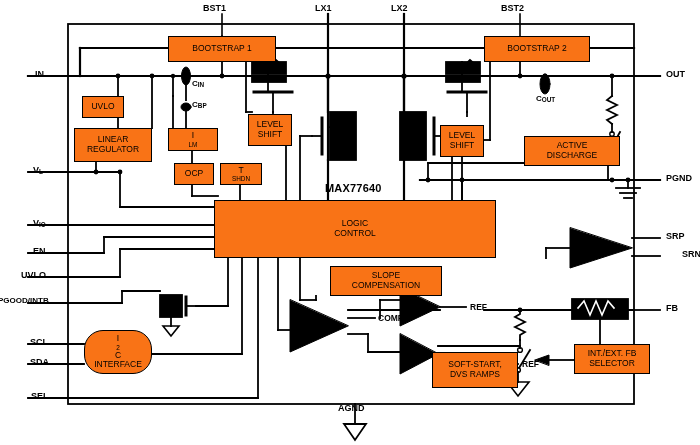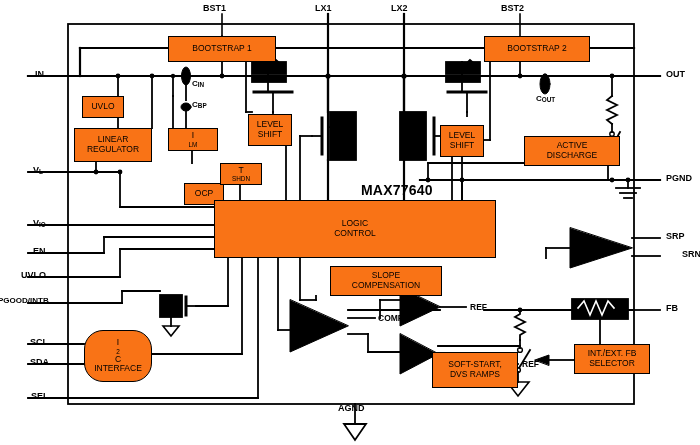--- a/index.html
+++ b/index.html
@@ -8,21 +8,21 @@
   #diagram{position:absolute;left:0;top:0;width:700px;height:445px;}
   .lbl{position:absolute;font-weight:bold;white-space:nowrap;line-height:1;}
   .pinlbl{font-size:9px;font-weight:bold;}
   .blk{position:absolute;border:1.6px solid #000;background:#f97316;
        display:flex;align-items:center;justify-content:center;
        text-align:center;font-size:8.5px;line-height:1.12;font-weight:normal;
        box-sizing:border-box;}
   .blk span{display:block;}
   .sub{font-size:6.4px;vertical-align:-1px;}
   .sup{font-size:6.4px;vertical-align:4px;}
-  .chipname{position:absolute;font-size:14px;font-weight:bold;letter-spacing:.2px;margin-left:36px;}
+  .chipname{position:absolute;font-size:11px;font-weight:bold;letter-spacing:.2px;}
   .compbig{position:absolute;font-size:8.5px;font-weight:bold;}
   svg{position:absolute;left:0;top:0;}
 </style>
 </head>
 <body>
 
 <svg id="diagram" viewBox="0 0 700 445">
   <g stroke="#000" fill="none" stroke-linecap="square">
 
     <rect x="68" y="24" width="566" height="380" stroke-width="1.8" fill="none"></rect>
@@ -265,21 +265,21 @@
 </div>
 
 <div class="blk" style="left:74px;top:128px;width:78px;height:34px;">
   <span>LINEAR<br>REGULATOR</span>
 </div>
 
 <div class="blk" style="left:168px;top:128px;width:50px;height:23px;">
   <span>I<span class="sub">LM</span></span>
 </div>
 
-<div class="blk" style="left:184px;top:163px;width:40px;height:22px;margin-top:20px;">
+<div class="blk" style="left:174px;top:163px;width:40px;height:22px;">
   <span>OCP</span>
 </div>
 
 <div class="blk" style="left:220px;top:163px;width:42px;height:22px;">
   <span>T<span class="sub">SHDN</span></span>
 </div>
 
 <div class="blk" style="left:248px;top:114px;width:44px;height:32px;">
   <span>LEVEL<br>SHIFT</span>
 </div>
@@ -301,21 +301,21 @@
 </div>
 
 <div class="blk" style="left:432px;top:352px;width:86px;height:36px;">
   <span>SOFT-START,<br>DVS RAMPS</span>
 </div>
 
 <div class="blk" style="left:574px;top:344px;width:76px;height:30px;">
   <span>INT./EXT. FB<br>SELECTOR</span>
 </div>
 
-<div class="blk" style="left:84px;top:330px;width:68px;height:52px;border-radius:19px;">
+<div class="blk" style="left:84px;top:330px;width:68px;height:44px;border-radius:19px;">
   <span>I<span class="sup">2</span>C<br>INTERFACE</span>
 </div>
 
 <div class="lbl pinlbl" style="left:203px;top:4px;">BST1</div>
 <div class="lbl pinlbl" style="left:315px;top:4px;">LX1</div>
 <div class="lbl pinlbl" style="left:391px;top:4px;">LX2</div>
 <div class="lbl pinlbl" style="left:501px;top:4px;">BST2</div>
 
 <div class="lbl pinlbl" style="left:35px;top:70px;">IN</div>
 <div class="lbl pinlbl" style="left:33px;top:166px;">V<span class="sub">L</span></div>

